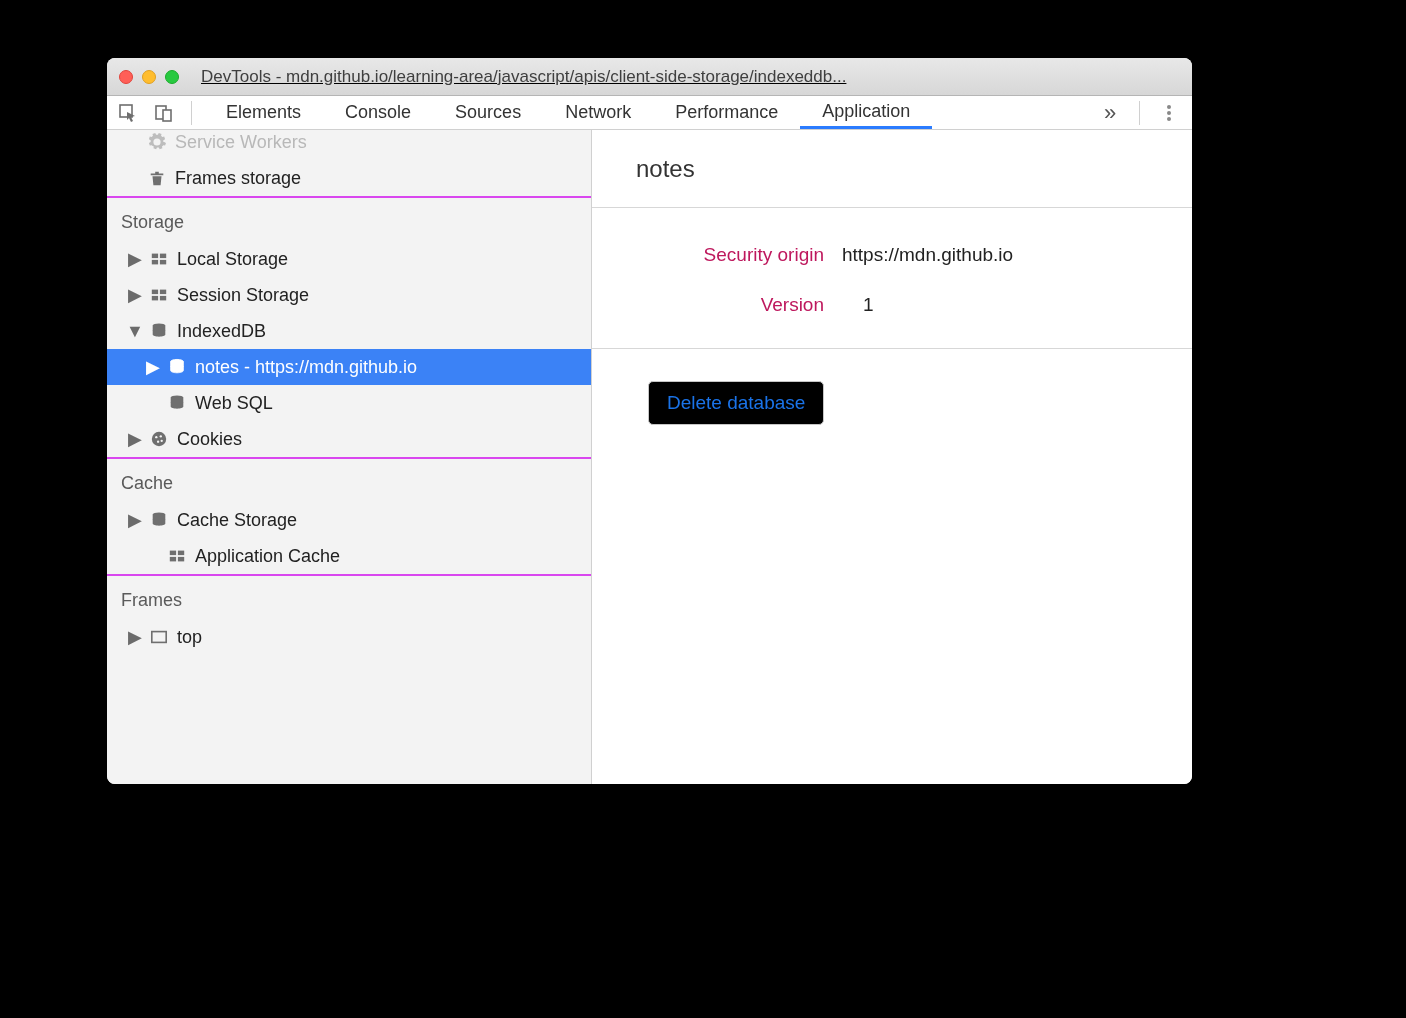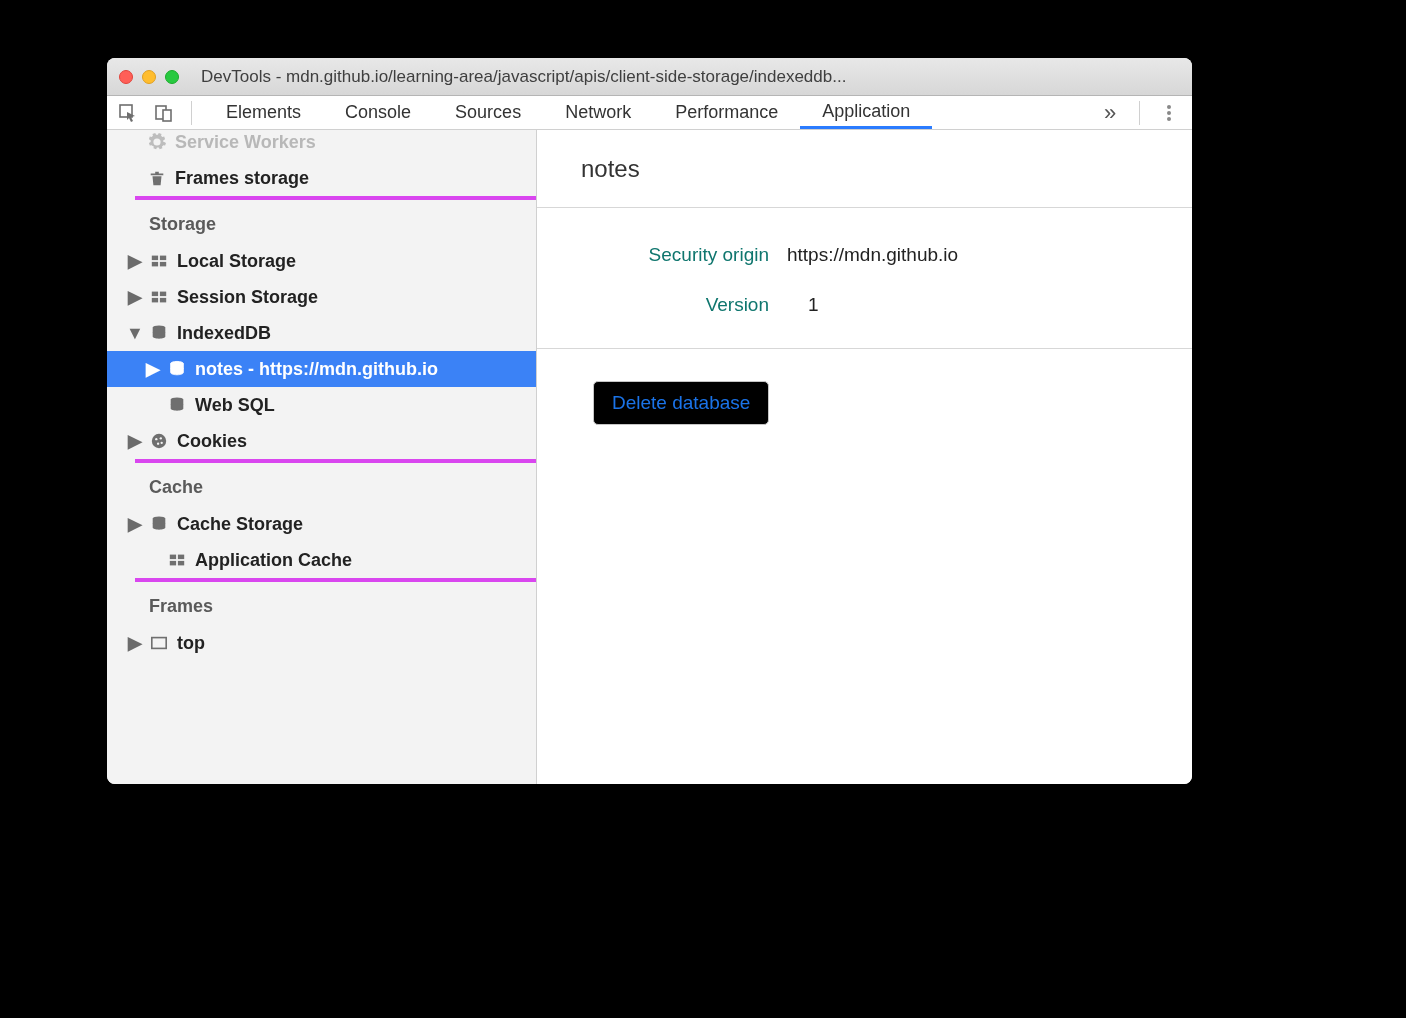--- a/index.html
+++ b/index.html
@@ -26,20 +26,21 @@
     flex-direction: column;
   }
   .titlebar {
     height: 38px;
     background: linear-gradient(#e8e8e8, #d7d7d7);
     border-bottom: 1px solid #b5b5b5;
     display: flex;
     align-items: center;
     padding: 0 12px;
     gap: 8px;
+    text-decoration: underline;
   }
   .traffic { display: flex; gap: 9px; margin-right: 14px; }
   .tl { width: 14px; height: 14px; border-radius: 50%; }
   .tl.red { background: #ff5f57; border: 1px solid #e1443c; }
   .tl.yellow { background: #ffbd2e; border: 1px solid #dfa023; }
   .tl.green { background: #28c940; border: 1px solid #1bac2c; }
   .win-title { color: #3f3f3f; font-size: 17px; white-space: nowrap; overflow: hidden; text-overflow: ellipsis; flex: 1; }
   .toolbar {
     height: 34px;
     border-bottom: 1px solid #d0d0d0;
@@ -63,34 +64,32 @@
   }
   .tab.active { color:#333; border-bottom: 3px solid #2b7cff; }
   .overflow { width:34px; display:flex; align-items:center; justify-content:center; color:#555; font-size:22px;}
   .kebab { width:34px; display:flex; align-items:center; justify-content:center; color:#888;}
   .body {
     flex:1;
     display:flex;
     min-height:0;
   }
   .sidebar {
-    width: 430px;
+    width: 485px;
     background:#f3f3f3;
     border-right:1px solid #d0d0d0;
     overflow:hidden;
     font-size:18px;
     color:#222;
-    font-weight:bold;
   }
   .sidebar .section-head {
     padding: 14px 14px 8px 14px;
     color:#5a5a5a;
     font-size:18px;
-    border-top:4px solid #d946ef;
-    margin-left:28px;
+    border-top:2px solid #d946ef;
   }
   .tree-item {
     display:flex;
     align-items:center;
     height:36px;
     padding-left: 22px;
     gap:8px;
     cursor:pointer;
     white-space:nowrap;
   }
@@ -110,21 +109,21 @@
     padding-left:44px;
     font-size:24px;
     color:#333;
   }
   .detail-block {
     padding: 36px 40px 32px 40px;
     border-bottom:1px solid #d7d7d7;
   }
   .kv-row { display:flex; align-items:center; margin-bottom:28px; }
   .kv-row:last-child { margin-bottom:0;gap:21px; }
-  .kv-key { width:210px; text-align:right; color:#0f766e; font-size:19px; padding-right:18px;}
+  .kv-key { width:210px; text-align:right; color:#be185d; font-size:19px; padding-right:18px;}
   .kv-val { color:#222; font-size:19px; }
   .action-row {
     display:flex; gap:14px;
     padding: 32px 0 0 56px;
   }
   .btn {
     border:1px solid #c6c6c6;
     background:#000000;
     color:#1a73e8;
     font-size:19px;

